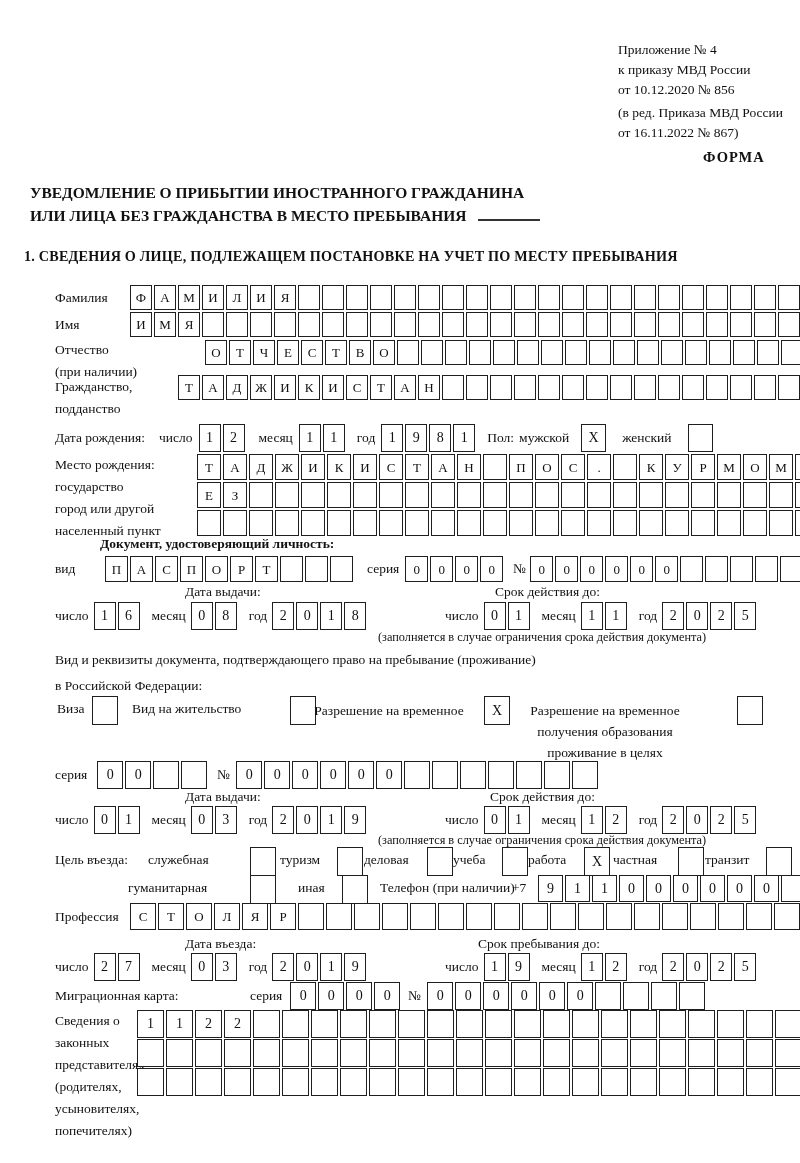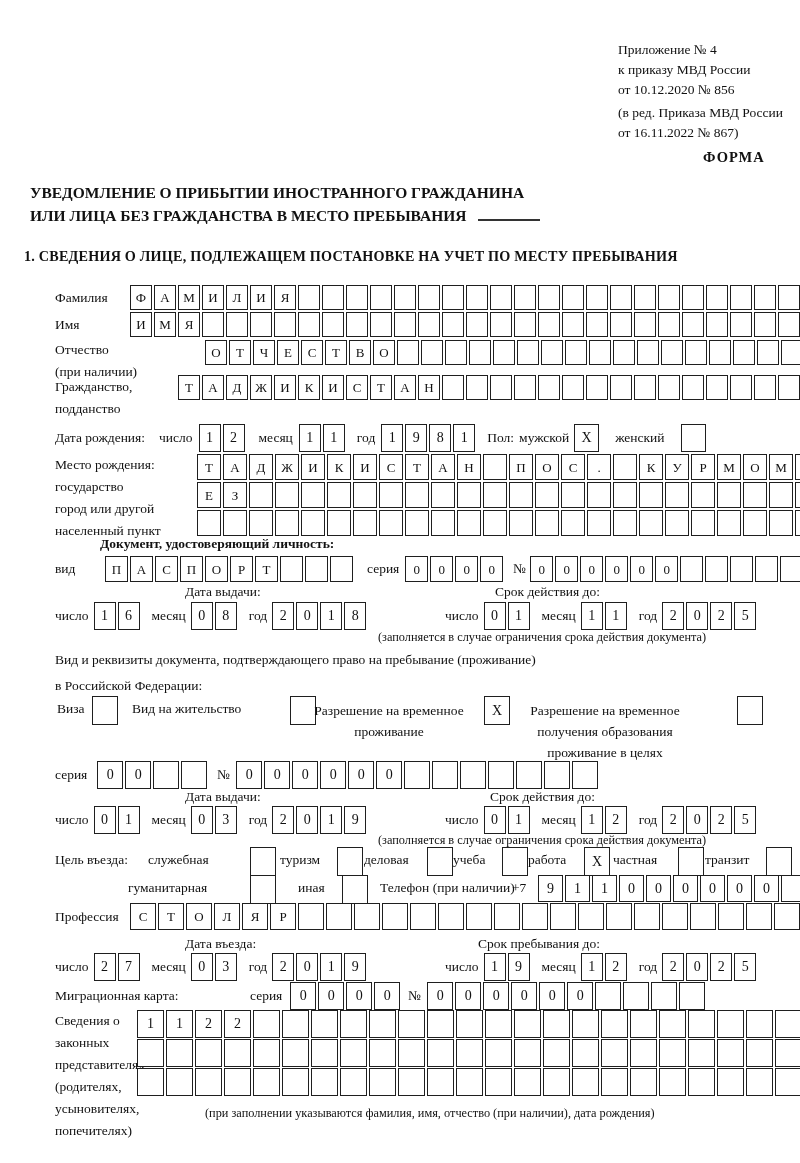--- a/index.html
+++ b/index.html
@@ -195,21 +195,21 @@
         <span class="cell">1</span>
       </span>
     <span style="margin-right:6px">год</span>
     <span class="cells szD" style="margin-right:12px">
         <span class="cell">1</span>
         <span class="cell">9</span>
         <span class="cell">8</span>
         <span class="cell">1</span>
       </span>
     <span style="margin-right:5px">Пол:</span>
-    <span style="margin-right:5px">мужской</span>
+    <span style="margin-right:12px">мужской</span>
     <span class="box" style="position:static;width:23px;height:26px;margin-right:16px">X</span>
     <span style="margin-right:16px">женский</span>
     <span class="box" style="position:static;width:23px;height:26px"></span>
   </div>
 
   <div class="abs" style="left:55px;top:457px">Место рождения:</div>
   <div class="abs" style="left:55px;top:479px">государство</div>
   <div class="abs" style="left:55px;top:501px">город или другой</div>
   <div class="abs" style="left:55px;top:523px">населенный пункт</div>
   <div class="abs cells szB" style="left:197px;top:454px">
@@ -377,21 +377,20 @@
   <div class="abs" style="left:55px;top:678px">в Российской Федерации:</div>
 
   <div class="abs" style="left:57px;top:701px">Виза</div>
   <span class="box" style="left:92px;top:696px"></span>
 
   <div class="abs" style="left:132px;top:701px">Вид на жительство</div>
   <span class="box" style="left:290px;top:696px"></span>
 
   <div class="optblock" style="left:300px;top:700px;width:178px">
     <div>Разрешение на временное</div>
-    <div>проживание</div>
   </div>
   <span class="box" style="left:484px;top:696px">X</span>
 
   <div class="optblock" style="left:516px;top:700px;width:178px">
     <div>Разрешение на временное</div>
     <div>получения образования</div>
     <div>проживание в целях</div>
   </div>
   <span class="box" style="left:737px;top:696px"></span>
 
@@ -669,15 +668,14 @@
       <span class="cell"></span>
       <span class="cell"></span>
       <span class="cell"></span>
       <span class="cell"></span>
       <span class="cell"></span>
       <span class="cell"></span>
       <span class="cell"></span>
       <span class="cell"></span>
       <span class="cell"></span>
     </div>
-  <div class="abs note" style="left:205px;top:1106px">(при заполнении указываются фамилия, имя, отчество (при наличии), дата рождения)</div>
 
 </div>
 
 </body></html>

